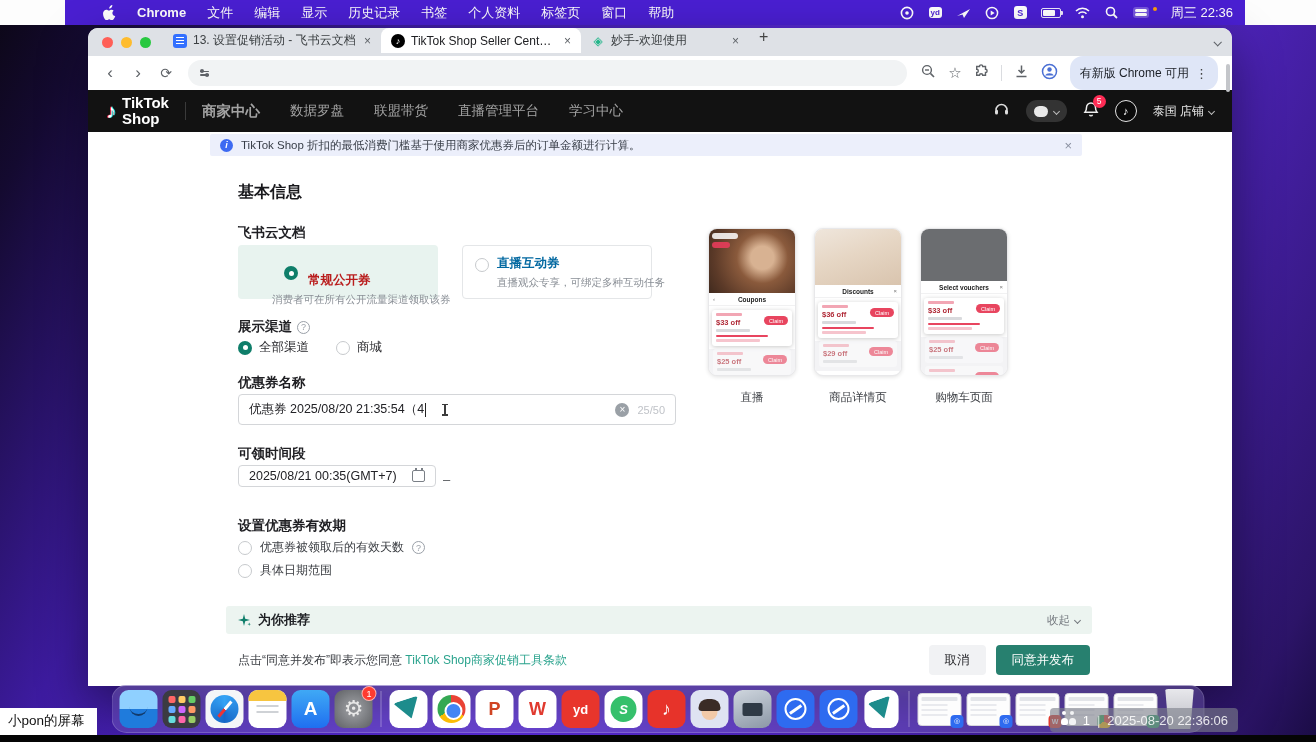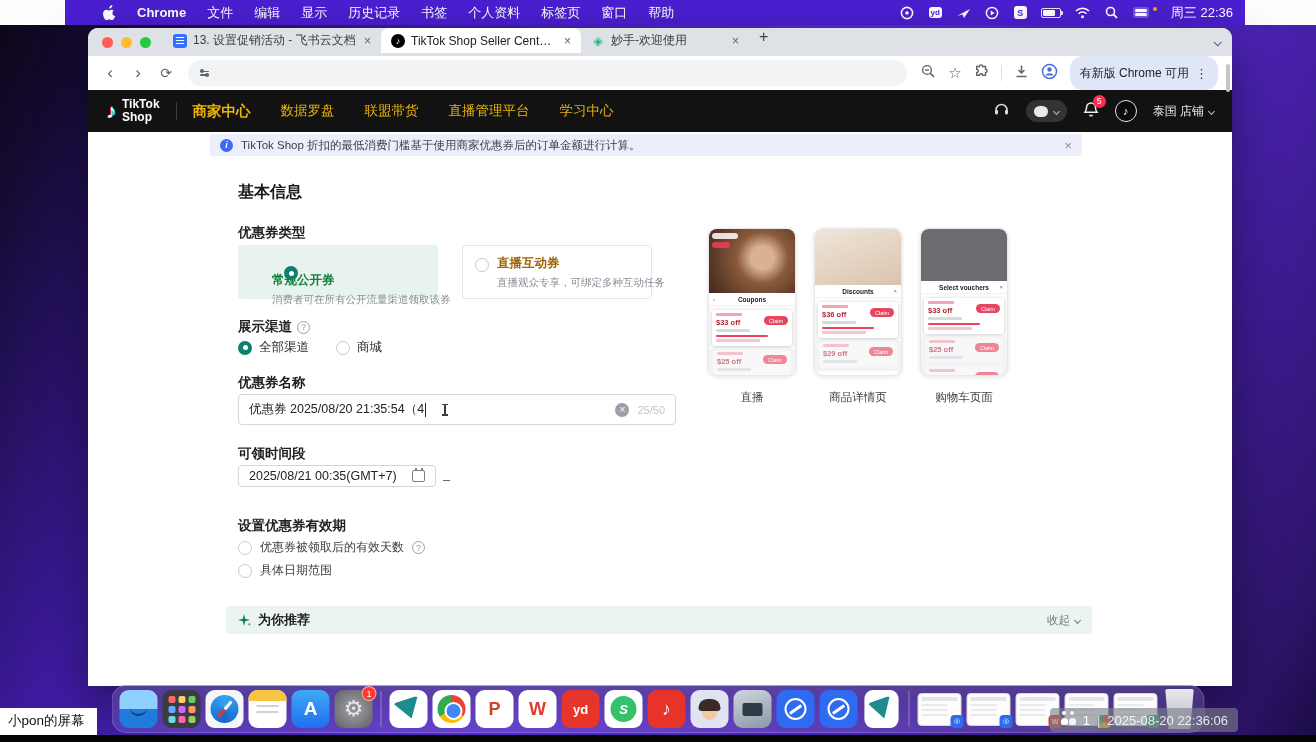--- a/index.html
+++ b/index.html
@@ -53,24 +53,24 @@
   .siteinfo i:first-child::after { left:0; } .siteinfo i:last-child::after { right:0; }
   .url { font-size:12.5px; color:#202124; white-space:nowrap; overflow:hidden; }
   .tbicons { display:flex; align-items:center; gap:12px; padding:0 4px; color:#5f6368; }
   .update-pill { background:#dfe6f7; border-radius:13px; height:26px; display:flex; align-items:center; font-size:12px; color:#1b1f26; padding:17px 10px; gap:6px; }
   .vdots { color:#444; font-size:13px; letter-spacing:0; }
 
   
   .sellerbar { height:42px; background:#121212; display:flex; align-items:center; padding:0 18px; color:#fff; }
   .ttlogo { display:flex; align-items:center; gap:6px; }
   .ttnote { font-size:20px; color:#fff; text-shadow:1px 0 0 #25f4ee,-1px 0 0 #fe2c55; }
-  .ttword { font-size:12px; font-weight:700; line-height:1.05; }
+  .ttword { font-size:15px; font-weight:700; line-height:1.05; }
   .sb-div { width:1px; height:18px; background:#3a3a3a; margin:0 16px; }
   .sb-nav { display:flex; gap:30px; font-size:13.5px; }
-  .sb-nav .ni { color:#eab308; } .sb-nav .ni.first { font-weight:700; font-size:14.5px; }
+  .sb-nav .ni { color:#a3a3a3; } .sb-nav .ni.first { font-weight:700; font-size:14.5px; }
   .sb-right { margin-left:auto; display:flex; align-items:center; gap:16px; }
   .chatpill { background:#333; border-radius:12px; height:22px; display:flex; align-items:center; gap:6px; padding:0 8px; }
   .chatpill .bubble { width:14px; height:11px; background:#e9e9e9; border-radius:6px; position:relative; }
   .chatpill .bubble::after { content:""; position:absolute; left:3px; bottom:-3px; border:3px solid transparent; border-top-color:#e9e9e9; }
   .chev-w { display:inline-block; width:5px; height:5px; border-right:1.4px solid #bbb; border-bottom:1.4px solid #bbb; transform:rotate(45deg); }
   .bellwrap { position:relative; }
   .bellbadge { position:absolute; top:-6px; right:-7px; background:#fe2c55; color:#fff; font-size:8.5px; min-width:13px; height:13px; border-radius:7px; display:flex; align-items:center; justify-content:center; }
   .avatar { width:22px; height:22px; border-radius:50%; background:#0a0a0a; border:1.5px solid #e4e4e4; display:flex; align-items:center; justify-content:center; font-size:11px; }
   .storetxt { font-size:12px; color:#e8e8e8; display:flex; align-items:center; gap:5px; }
 
@@ -83,21 +83,21 @@
   .notice .nx { margin-left:auto; color:#8a90a0; font-size:13px; }
   .h1 { position:absolute; left:150px; top:50px; font-size:16px; font-weight:700; color:#18181c; }
   .flabel { position:absolute; font-size:13.5px; font-weight:700; color:#1f1f23; display:flex; align-items:center; gap:5px; }
   .helpq { width:13px; height:13px; border-radius:50%; border:1px solid #9aa0a8; color:#9aa0a8; font-size:9px; font-weight:400;
            display:inline-flex; align-items:center; justify-content:center; }
   .typecard { position:absolute; top:113px; height:54px; border-radius:4px; padding:9px 12px 0 34px; }
   .typecard .radio { position:absolute; left:12px; top:12px; }
   .tc1 { left:150px; width:200px; background:#e8f3ef; }
   .tc2 { left:374px; width:190px; background:#fff; border:1px solid #e4e6e8; }
   .tc-title { font-size:12.5px; font-weight:700; }
-  .tc1 .tc-title { color:#15803d; } .tc2 .tc-title { color:#a16207; }
+  .tc1 .tc-title { color:#b91c1c;margin-left:36px; } .tc2 .tc-title { color:#0369a1; }
   .tc-desc { font-size:10.5px; color:#8a8f96; margin-top:4px; white-space:nowrap; }
   .radio { width:14px; height:14px; border-radius:50%; display:inline-block; flex:none; }
   .radio.on { background:#0f7e6a; position:relative; }
   .radio.on::after { content:""; position:absolute; left:4.5px; top:4.5px; width:5px; height:5px; border-radius:50%; background:#fff; }
   .radio.off { background:#fff; border:1.5px solid #c7cacd; }
   .radiorow { position:absolute; display:flex; align-items:center; gap:7px; font-size:12.5px; color:#2a2a2e; }
   .inputbox { position:absolute; border:1px solid #d4d6d9; border-radius:4px; background:#fff; display:flex; align-items:center;
               font-size:12.5px; color:#232327; padding:0 10px; }
   .caret { width:1px; height:14px; background:#222; margin-left:1px; }
   .ibeam { width:1.5px; height:12px; background:#3c3c3c; position:relative; margin-left:18px; }
@@ -372,21 +372,21 @@
   <div class="content">
     <div class="notice">
       <span class="info-i">i</span>
       <span>TikTok Shop 折扣的最低消费门槛基于使用商家优惠券后的订单金额进行计算。</span>
       <span class="nx">×</span>
     </div>
 
     <div class="h1">基本信息</div>
 
     <div class="flabel" style="left:150px;top:92px">
-        <span>优惠券类型</span>
+        <span>飞书云文档</span>
       </div>
 
     <div class="typecard tc1">
       <span class="radio on"></span>
       <div class="tc-title">常规公开券</div>
       <div class="tc-desc">消费者可在所有公开流量渠道领取该券</div>
     </div>
     <div class="typecard tc2">
       <span class="radio off"></span>
       <div class="tc-title">直播互动券</div>
@@ -528,20 +528,27 @@
           <path fill="#0f7e6a" d="M6 0 L7.2 4.8 L12 6 L7.2 7.2 L6 12 L4.8 7.2 L0 6 L4.8 4.8 Z"></path>
           <path fill="#0f7e6a" d="M11 9 l.6 1.9 L13.5 11.5 l-1.9.6 L11 14 l-.6-1.9 L8.5 11.5 l1.9-.6 Z" transform="scale(.7) translate(5 3)"></path>
         </svg>
       <span class="rec-title">为你推荐</span>
       <span class="rec-right">
           <span>收起</span>
           <span class="chev-g"></span>
         </span>
     </div>
 
+    <div class="footerbar">
+      <span class="agree"><span>点击“同意并发布”即表示您同意 </span><a href="#">TikTok Shop商家促销工具条款</a></span>
+      <span class="fbtns">
+        <span class="btn btn-cancel">取消</span>
+        <span class="btn btn-publish">同意并发布</span>
+      </span>
+    </div>
   </div>
   <div class="scrollhint"></div>
 </div>
 
 <div class="dock">
   <div class="dicon d-finder"></div>
   <div class="dicon d-launch">
     <i style="background:#f66"></i>
       <i style="background:#fc6"></i>
       <i style="background:#6c6"></i>

